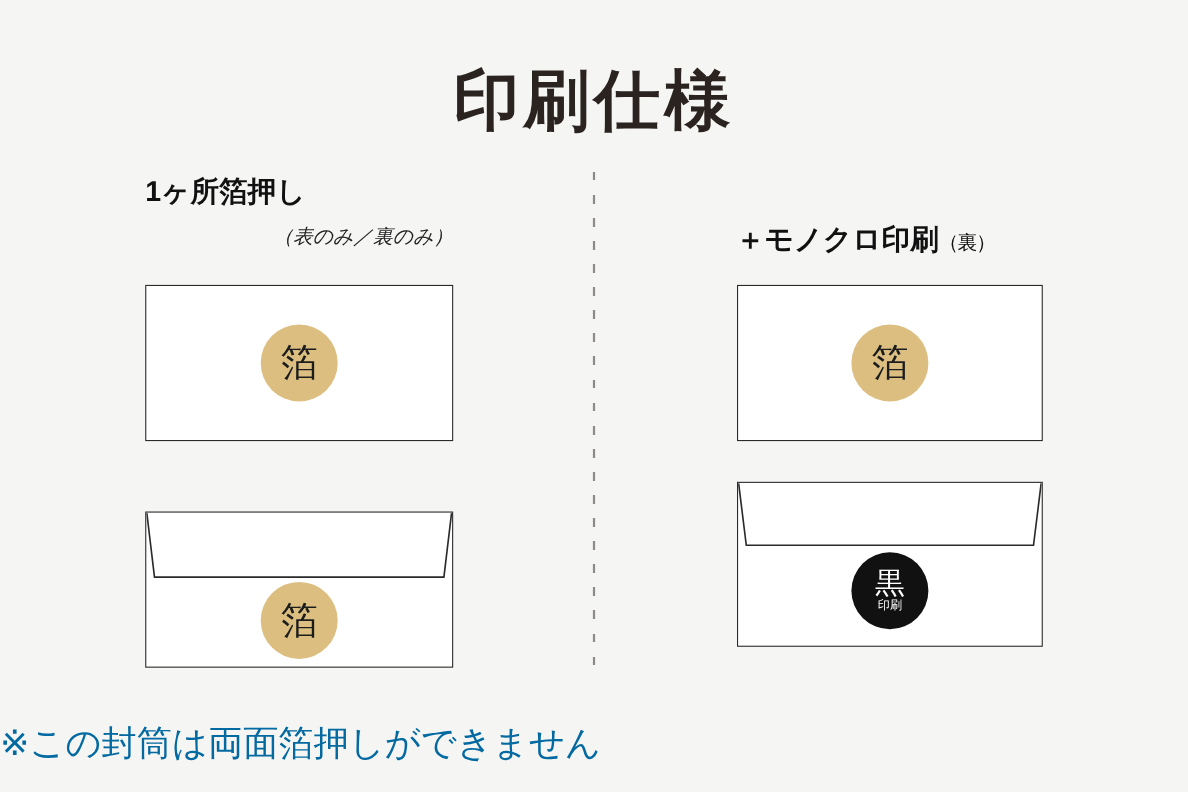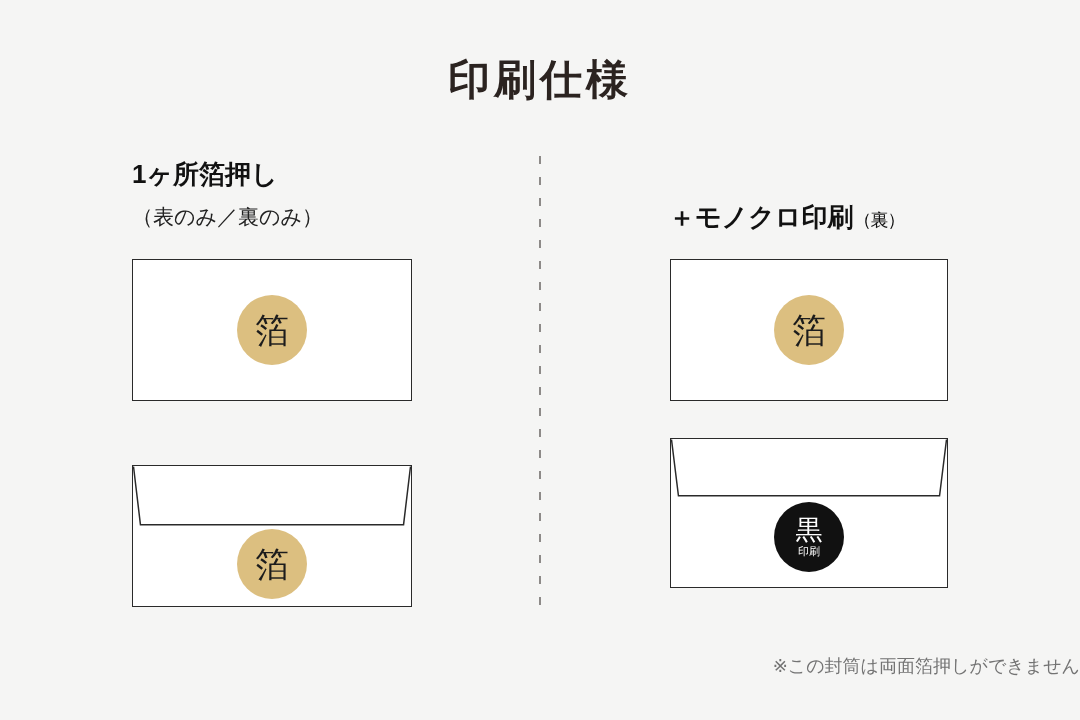--- a/index.html
+++ b/index.html
@@ -16,21 +16,21 @@
     overflow: hidden;
     color: #1a1a1a;
   }
 
   
   .page-title {
     position: absolute;
     top: 52px; left: 0;
     width: 100%;
     text-align: center;
-    font-size: 42px;
+    font-size: 60px;
     font-weight: 700;
     letter-spacing: 4px;
     color: var(--title-text, #2b2320);
   }
 
   
   .divider {
     position: absolute;
     left: 539px; top: 156px;
     width: 2px; height: 460px;
@@ -48,25 +48,26 @@
     position: absolute;
     width: 280px;
     font-size: 26px;
     font-weight: 700;
     white-space: nowrap;
     color: #111;
   }
   .col-subheader {
     position: absolute;
     width: 280px;
-    text-align: left;
-    font-size: 21px;
+    text-align: right;
+    font-size: 18px;
     font-weight: 400;
     white-space: nowrap;
     color: #222;
+    font-style: italic;
   }
   .hdr-suffix {
     font-size: 18px;
     font-weight: 400;
     letter-spacing: -1px;
   }
   .left-header    { left: 132px; top: 157px; }
   .left-subheader { left: 132px; top: 203px; }
   .right-header1  { left: 669px; top: 157px; width: 278px; }
   .right-header2  { left: 669px; top: 200px; width: 278px; }
@@ -131,24 +132,24 @@
     left: 50%;
     transform: translateX(-50%);
     top: 63px;
   }
 
   
   .footnote {
     position: absolute;
     top: 654px; left: 0;
     width: 100%;
-    text-align: right;
-    font-size: 18px;
+    text-align: left;
+    font-size: 32px;
     font-weight: 400;
-    color: #737373;
+    color: #0369a1;
   }
 </style>
 </head>
 <body>
 
 <div class="canvas">
 
   <div class="page-title">印刷仕様</div>
 
   <div class="divider"></div>

